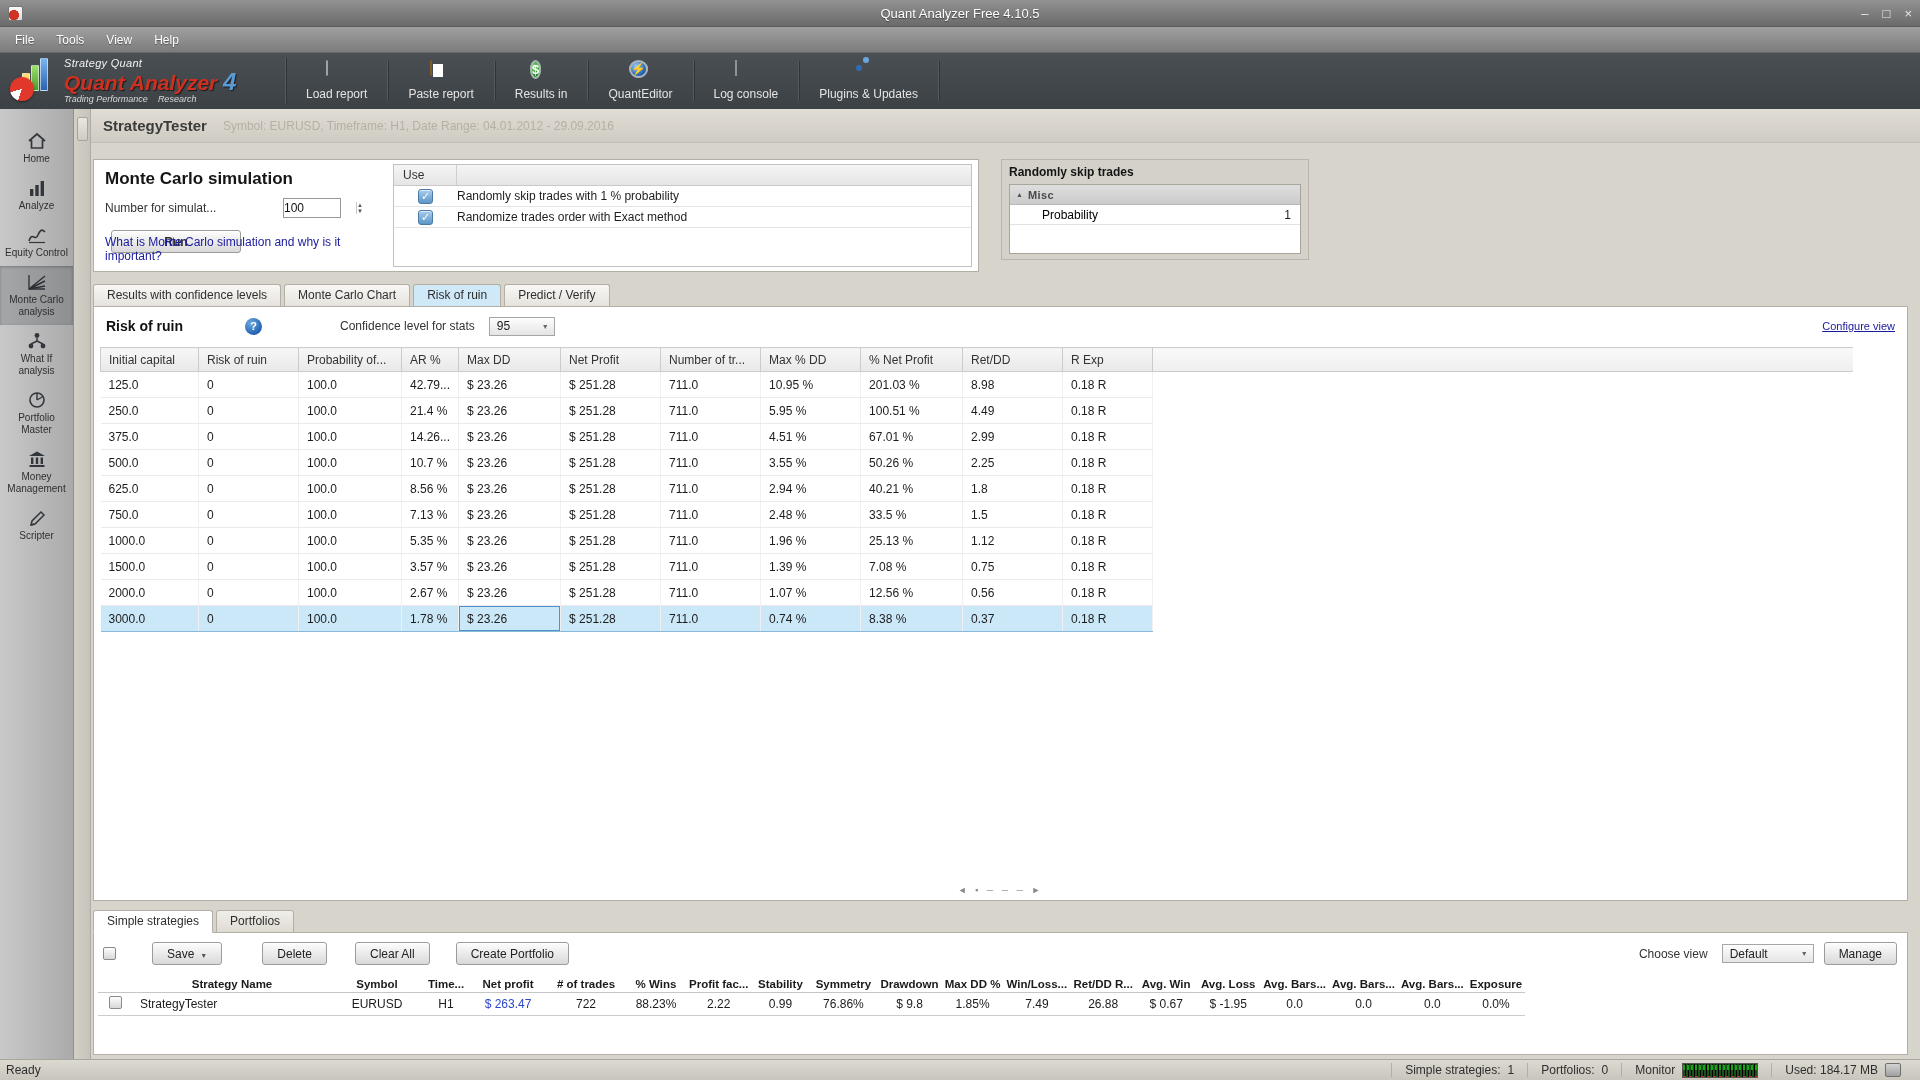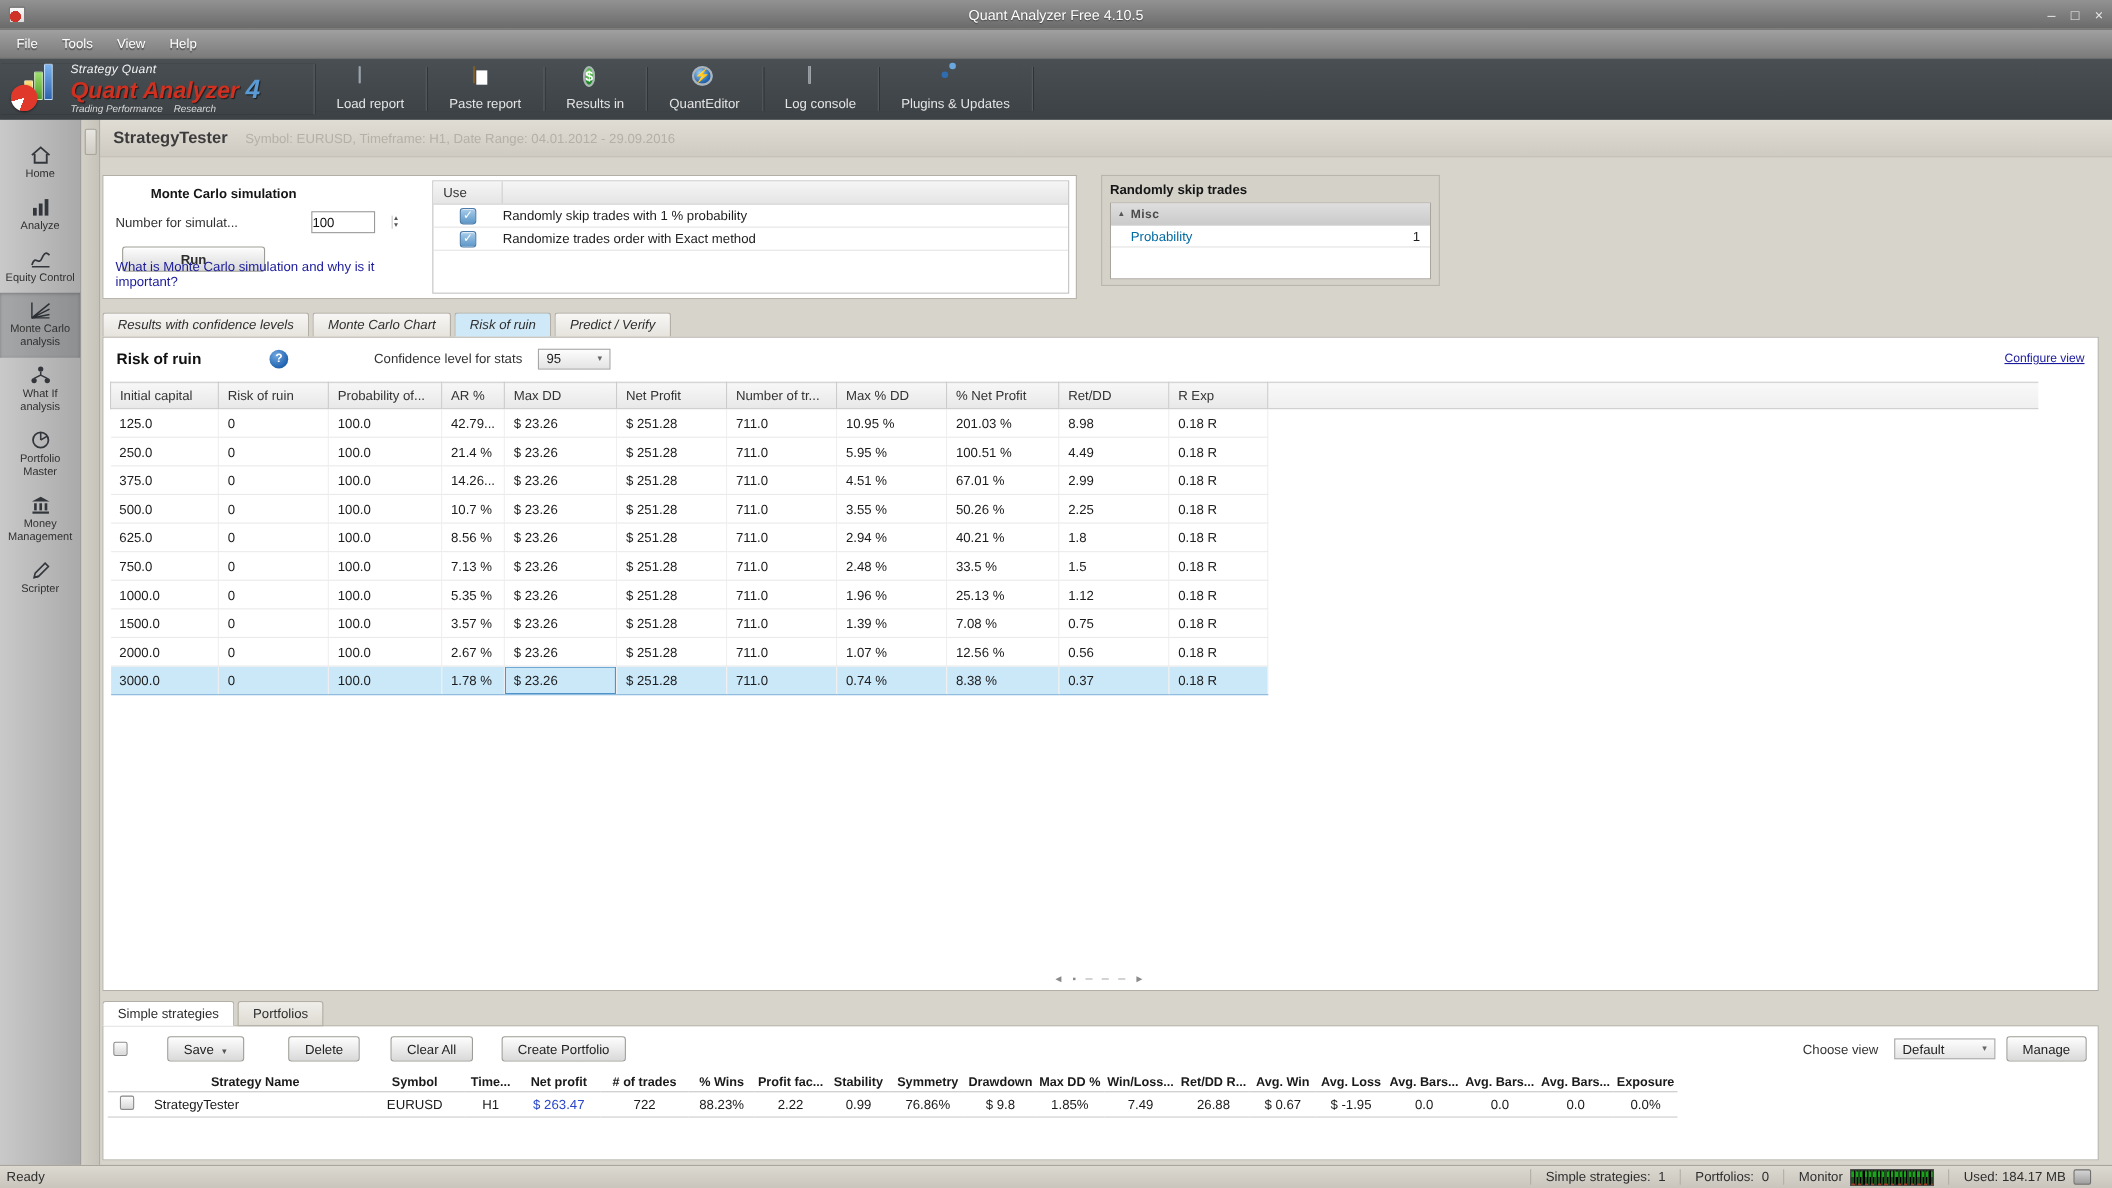--- a/index.html
+++ b/index.html
@@ -64,21 +64,21 @@
   .content { flex:1; display:flex; flex-direction:column; min-width:0; }
 
   .strategy-header { height:34px; background:linear-gradient(#e0ddd5,#cfcbc2); display:flex; align-items:center; padding-left:12px; border-bottom:1px solid #c2beb5; }
   .sh-title { font-size:15px; font-weight:bold; color:#3b3b3b; }
   .sh-sub { font-size:12px; color:#b4b0a6; margin-left:16px; }
 
   
   .top-row { display:flex; margin:16px 12px 0 2px; height:113px; }
   .mc-panel { width:886px; background:#fff; border:1px solid #b3afa6; position:relative; }
   .mc-left { position:absolute; inset:0 auto 0 0; width:300px; padding:9px 0 0 11px; }
-  .mc-title { font-size:12px; font-weight:bold; color:#151515; margin-bottom:9px;margin-left:32px; }
+  .mc-title { font-size:17px; font-weight:bold; color:#151515; margin-bottom:9px; }
   .mc-row { display:flex; align-items:center; }
   .mc-label { color:#333; width:148px; }
   .spinner { width:58px; height:20px; border:1px solid #999; background:#fff; display:flex; align-items:center; margin-left:30px;gap:48px; }
   .spinner .val { flex:1; text-align:right; padding-right:4px; color:#111; }
   .spin-arrows { width:13px; display:flex; flex-direction:column; align-items:center; border-left:1px solid #c9c9c9; }
   .spin-arrows span { font-size:6px; line-height:6px; color:#555; }
   .run-btn { margin:12px 0 0 6px; width:130px; height:23px; border:1px solid #9d9d97; border-radius:3px;
      background:linear-gradient(#fdfdfd,#d9d9d9); font-size:12px; font-weight:bold; color:#2d2d2d; box-shadow:inset 0 1px 0 #fff; }
   .mc-link { position:absolute; left:11px; bottom:8px; color:#1a1a9c; font-size:12px; text-decoration:none; }
   .use-table { position:absolute; left:299px; top:4px; right:6px; bottom:4px; border:1px solid #c2c2c2; background:#fff; }
@@ -90,27 +90,27 @@
      color:#fff; font-size:11px; line-height:13px; text-align:center; box-shadow:inset 0 1px 0 rgba(255,255,255,.6); }
   .use-row .txt { color:#1e1e1e; }
 
   .skip-panel { width:308px; margin-left:22px; height:101px; border:1px solid #b9b5ac; background:#d4d1c9; padding:5px 7px; }
   .skip-title { font-weight:bold; font-size:12px; color:#151515; margin-bottom:5px; }
   .skip-box { border:1px solid #a9a59c; background:#fff; height:70px; }
   .misc-row { height:20px; background:linear-gradient(#dedede,#cbcbcb); border-bottom:1px solid #b9b9b9; display:flex; align-items:center; padding-left:6px; gap:5px; }
   .misc-row .tri { font-size:7px; color:#555; }
   .misc-row .name { font-weight:bold; font-size:11px; color:#4a4a4a; letter-spacing:.4px; }
   .prop-row { height:20px; display:flex; align-items:center; border-bottom:1px solid #e2e2e2; }
-  .prop-row .pname { padding-left:18px; color:#0369a1; }
+  .prop-row .pname { padding-left:32px; color:#000000; }
   .prop-row .pval { margin-left:auto; padding-right:9px; color:#1e1e1e; }
 
   
   .tabstrip { display:flex; gap:3px; margin:11px 0 0 2px; height:23px; align-items:flex-end; position:relative; z-index:2; }
   .tab { padding:3px 13px 4px; border:1px solid #b3afa6; border-bottom:none; border-radius:3px 3px 0 0;
-     background:linear-gradient(#f8f7f5,#e6e3dd); color:#2e2e2e; font-size:12px; cursor:default;font-style:italic; }
+     background:linear-gradient(#f8f7f5,#e6e3dd); color:#2e2e2e; font-size:12px; cursor:default; }
   .tab.active { background:#cfe9f8; }
 
   
   .risk-panel { margin:0 12px 0 2px; height:595px; background:#fff; border:1px solid #b3afa6; position:relative; }
   .risk-head { display:flex; align-items:center; height:38px; padding:0 12px; }
   .risk-title { font-size:14px; font-weight:bold; color:#111; }
   .info-icon { width:17px; height:17px; border-radius:50%; background:radial-gradient(circle at 35% 30%, #6fa8e0, #1d5fae 75%);
      color:#fff; font-weight:bold; font-size:11px; text-align:center; line-height:17px; margin-left:62px; }
   .conf-label { margin-left:78px; color:#333; }
   .select { width:66px; height:19px; margin-left:14px; border:1px solid #a6a6a6; background:linear-gradient(#fdfdfd,#e4e4e4);

